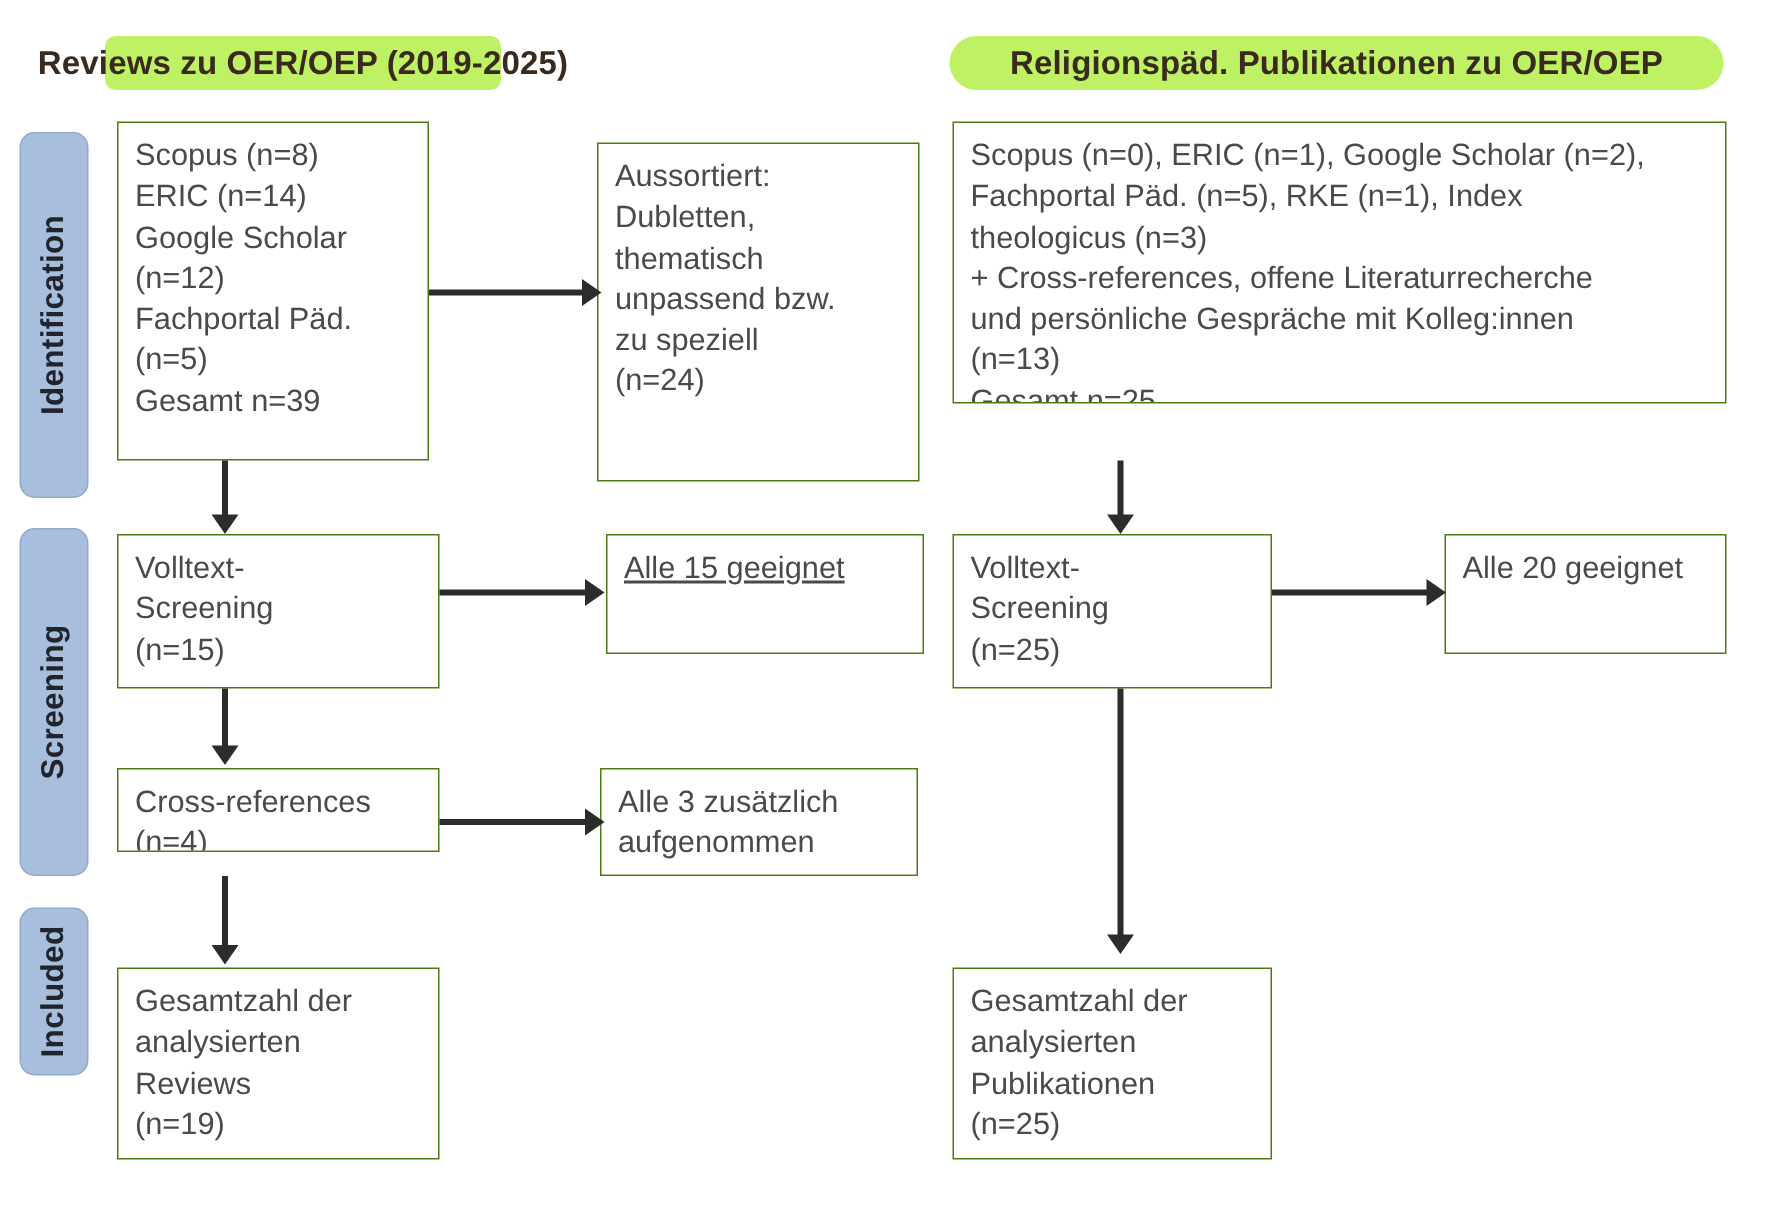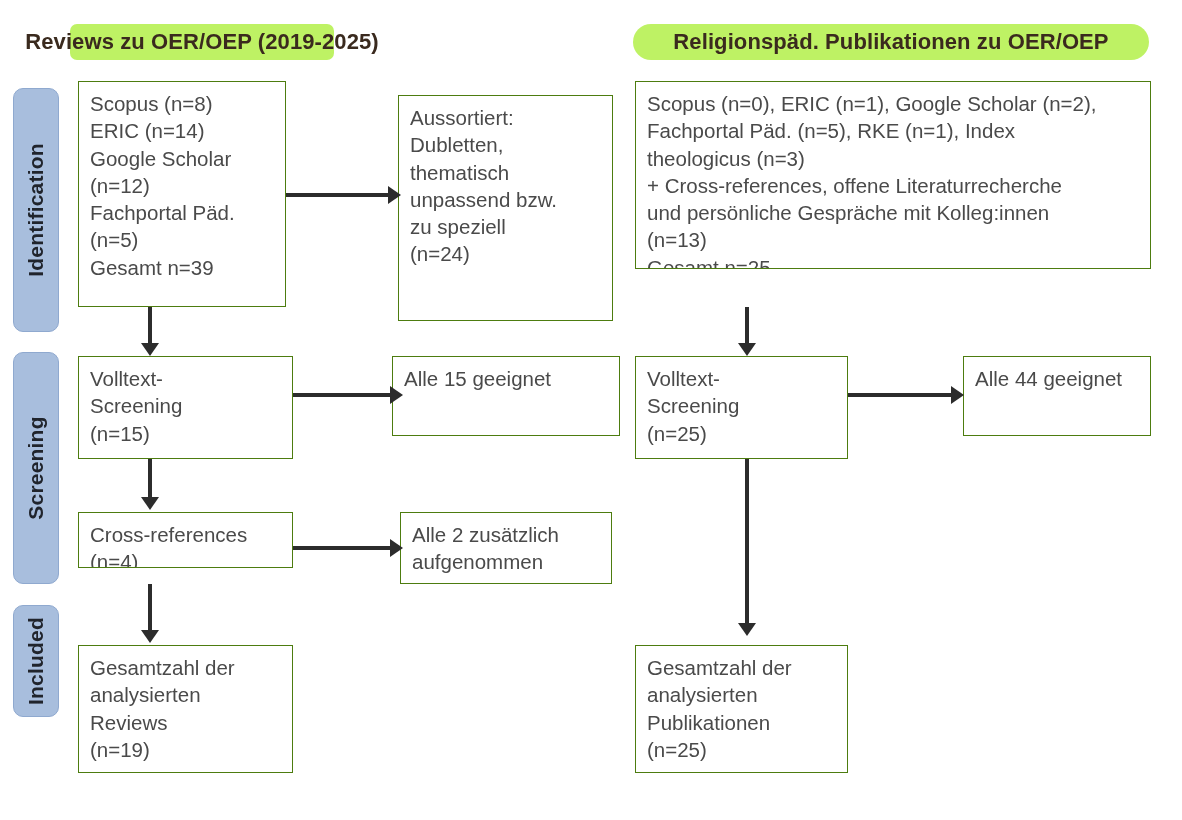--- a/index.html
+++ b/index.html
@@ -67,21 +67,21 @@
     color: #4a4a4a;
     font-size: 20.5px;
     line-height: 1.33;
     white-space: pre-line;
     overflow: hidden;
   }
 
   #box-l1 { left: 78px;  top: 81px;  width: 208px; height: 226px; }
   #box-l2 { left: 398px; top: 95px;  width: 215px; height: 226px; }
   #box-l3 { left: 78px;  top: 356px; width: 215px; height: 103px; }
-  #box-l4 { left: 392px; top: 356px; width: 228px; height: 80px; }
+  #box-l4 { left: 404px; top: 356px; width: 212px; height: 80px; text-decoration: underline; }
   #box-l5 { left: 78px;  top: 512px; width: 215px; height: 56px; }
   #box-l6 { left: 400px; top: 512px; width: 212px; height: 72px; }
   #box-l7 { left: 78px;  top: 645px; width: 215px; height: 128px; }
 
   #box-r1 { left: 635px; top: 81px;  width: 516px; height: 188px; }
   #box-r2 { left: 635px; top: 356px; width: 213px; height: 103px; }
   #box-r3 { left: 963px; top: 356px; width: 188px; height: 80px; }
   #box-r4 { left: 635px; top: 645px; width: 213px; height: 128px; }
 
   
@@ -166,41 +166,41 @@
 
   <div class="box" id="box-l3">Volltext-
 Screening
 (n=15)</div>
 
   <div class="box" id="box-l4">Alle 15 geeignet</div>
 
   <div class="box" id="box-l5">Cross-references
 (n=4)</div>
 
-  <div class="box" id="box-l6">Alle 2 zusätzlich
+  <div class="box" id="box-l6">Alle 3 zusätzlich
 aufgenommen</div>
 
   <div class="box" id="box-l7">Gesamtzahl der
 analysierten
 Reviews
 (n=19)</div>
 
   <div class="box" id="box-r1">Scopus (n=0), ERIC (n=1), Google Scholar (n=2),
 Fachportal Päd. (n=5), RKE (n=1), Index
 theologicus (n=3)
 + Cross-references, offene Literaturrecherche
 und persönliche Gespräche mit Kolleg:innen
 (n=13)
 Gesamt n=25</div>
 
   <div class="box" id="box-r2">Volltext-
 Screening
 (n=25)</div>
 
-  <div class="box" id="box-r3">Alle 44 geeignet</div>
+  <div class="box" id="box-r3">Alle 20 geeignet</div>
 
   <div class="box" id="box-r4">Gesamtzahl der
 analysierten
 Publikationen
 (n=25)</div>
 
   <div class="line vline" id="v-l1"></div>
   <div class="arrow-down" id="a-l1"></div>
 
   <div class="line vline" id="v-l2"></div>

